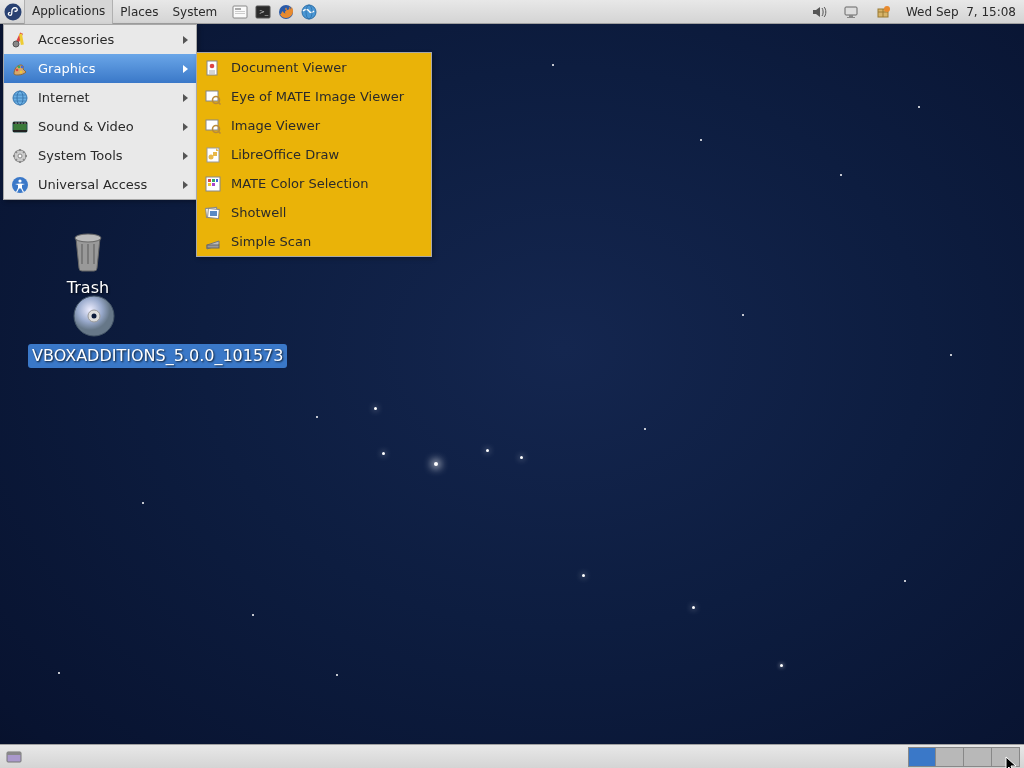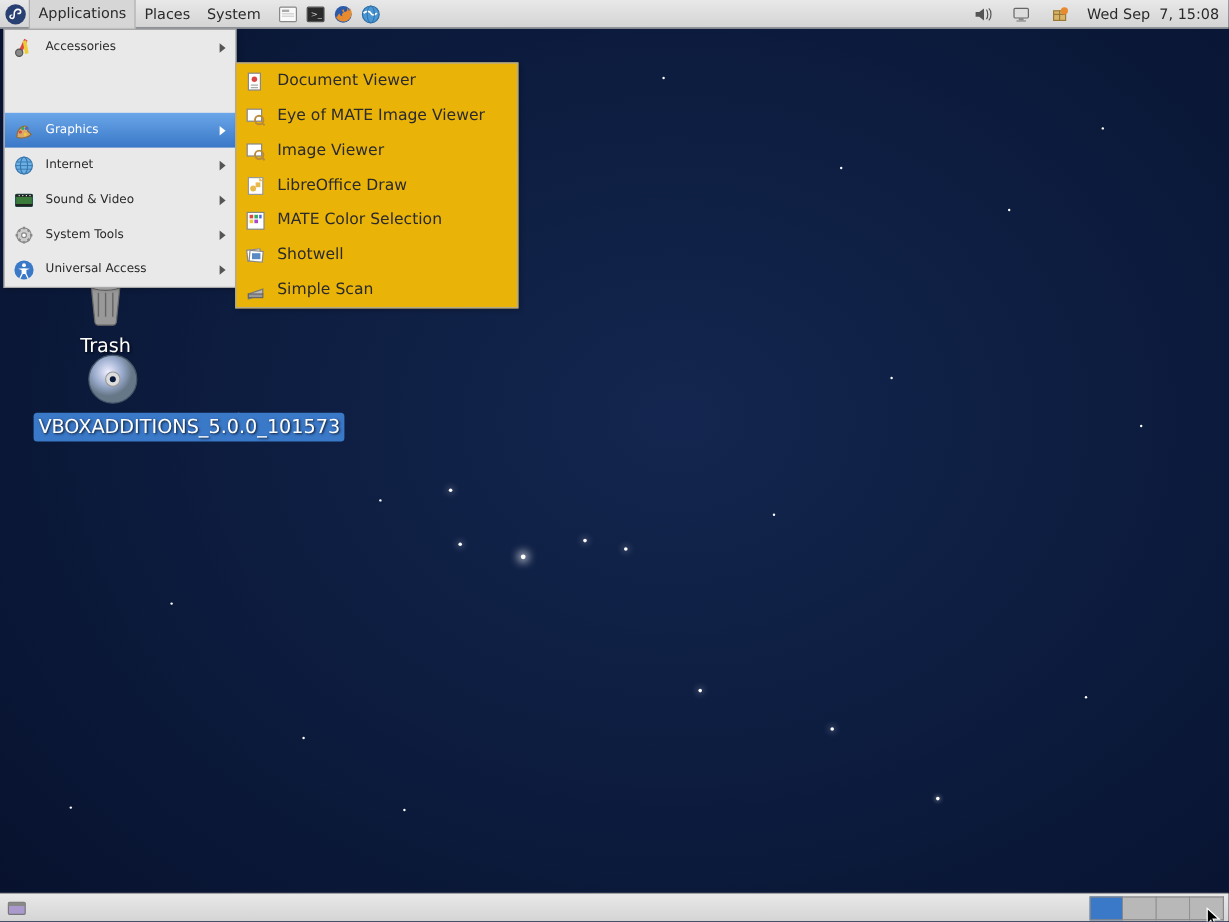--- a/index.html
+++ b/index.html
@@ -30,26 +30,26 @@
 .desktop { position: absolute; top: 24px; left: 0; right: 0; bottom: 24px; background: radial-gradient(ellipse 900px 700px at 55% 45%, #14264f 0%, #0d1d40 40%, #081330 80%, #050d22 100%); }
 .star { position: absolute; background: #fff; border-radius: 50%; }
 .star::before, .star::after { content:""; position:absolute; background: rgba(255,255,255,0.6); }
 
 .desktop-icon { position: absolute; width: 120px; text-align: center; color: #fff; font-size: 16px; cursor: pointer; }
 .desktop-icon .ico { width: 48px; height: 48px; margin: 0 auto 4px; display:flex; align-items:center; justify-content:center; }
 .desktop-icon.selected .label { background: #3a78c8; border-radius: 3px; padding: 2px 4px; display: inline-block; }
 .desktop-icon .label { text-shadow: 1px 1px 2px rgba(0,0,0,0.8); line-height: 1.25; }
 
 
-.menu { position: absolute; top: 24px; left: 3px; width: 194px; background: #e9e9e9; border: 1px solid #a8a8a8; box-shadow: 2px 2px 4px rgba(0,0,0,0.25); z-index: 100; font-size: 10px; color: #2a2a2a; }
+.menu { position: absolute; top: 24px; left: 3px; width: 194px; background: #e9e9e9; border: 1px solid #a8a8a8; box-shadow: 2px 2px 4px rgba(0,0,0,0.25); z-index: 100; font-size: 13px; color: #2a2a2a; }
 .menu-item { display: flex; align-items: center; height: 29px; padding: 0 6px; cursor: pointer; }
 .menu-item .mi-icon { width: 20px; height: 20px; margin-right: 8px; display:flex; align-items:center; justify-content:center; flex-shrink:0; }
 .menu-item .mi-label { flex: 1; }
 .menu-item .arrow { width: 0; height: 0; border-left: 5px solid #555; border-top: 4px solid transparent; border-bottom: 4px solid transparent; margin-right: 2px; }
-.menu-item.highlight { background: linear-gradient(#6aa6e8, #3a78c8); color: #fff; margin-top: 40px; }
+.menu-item.highlight { background: linear-gradient(#6aa6e8, #3a78c8); color: #fff; }
 .menu-item.highlight .arrow { border-left-color: #fff; }
 
 .submenu { position: absolute; top: 52px; left: 196px; width: 236px; background: #eab308; border: 1px solid #a8a8a8; box-shadow: 2px 2px 4px rgba(0,0,0,0.25); z-index: 101; font-size: 13px; color: #2a2a2a; }
 .submenu .menu-item { height: 29px; }
 
 
 svg { display: block; }
 .cursor { position:absolute; z-index: 200; }
 </style>
 </head>

